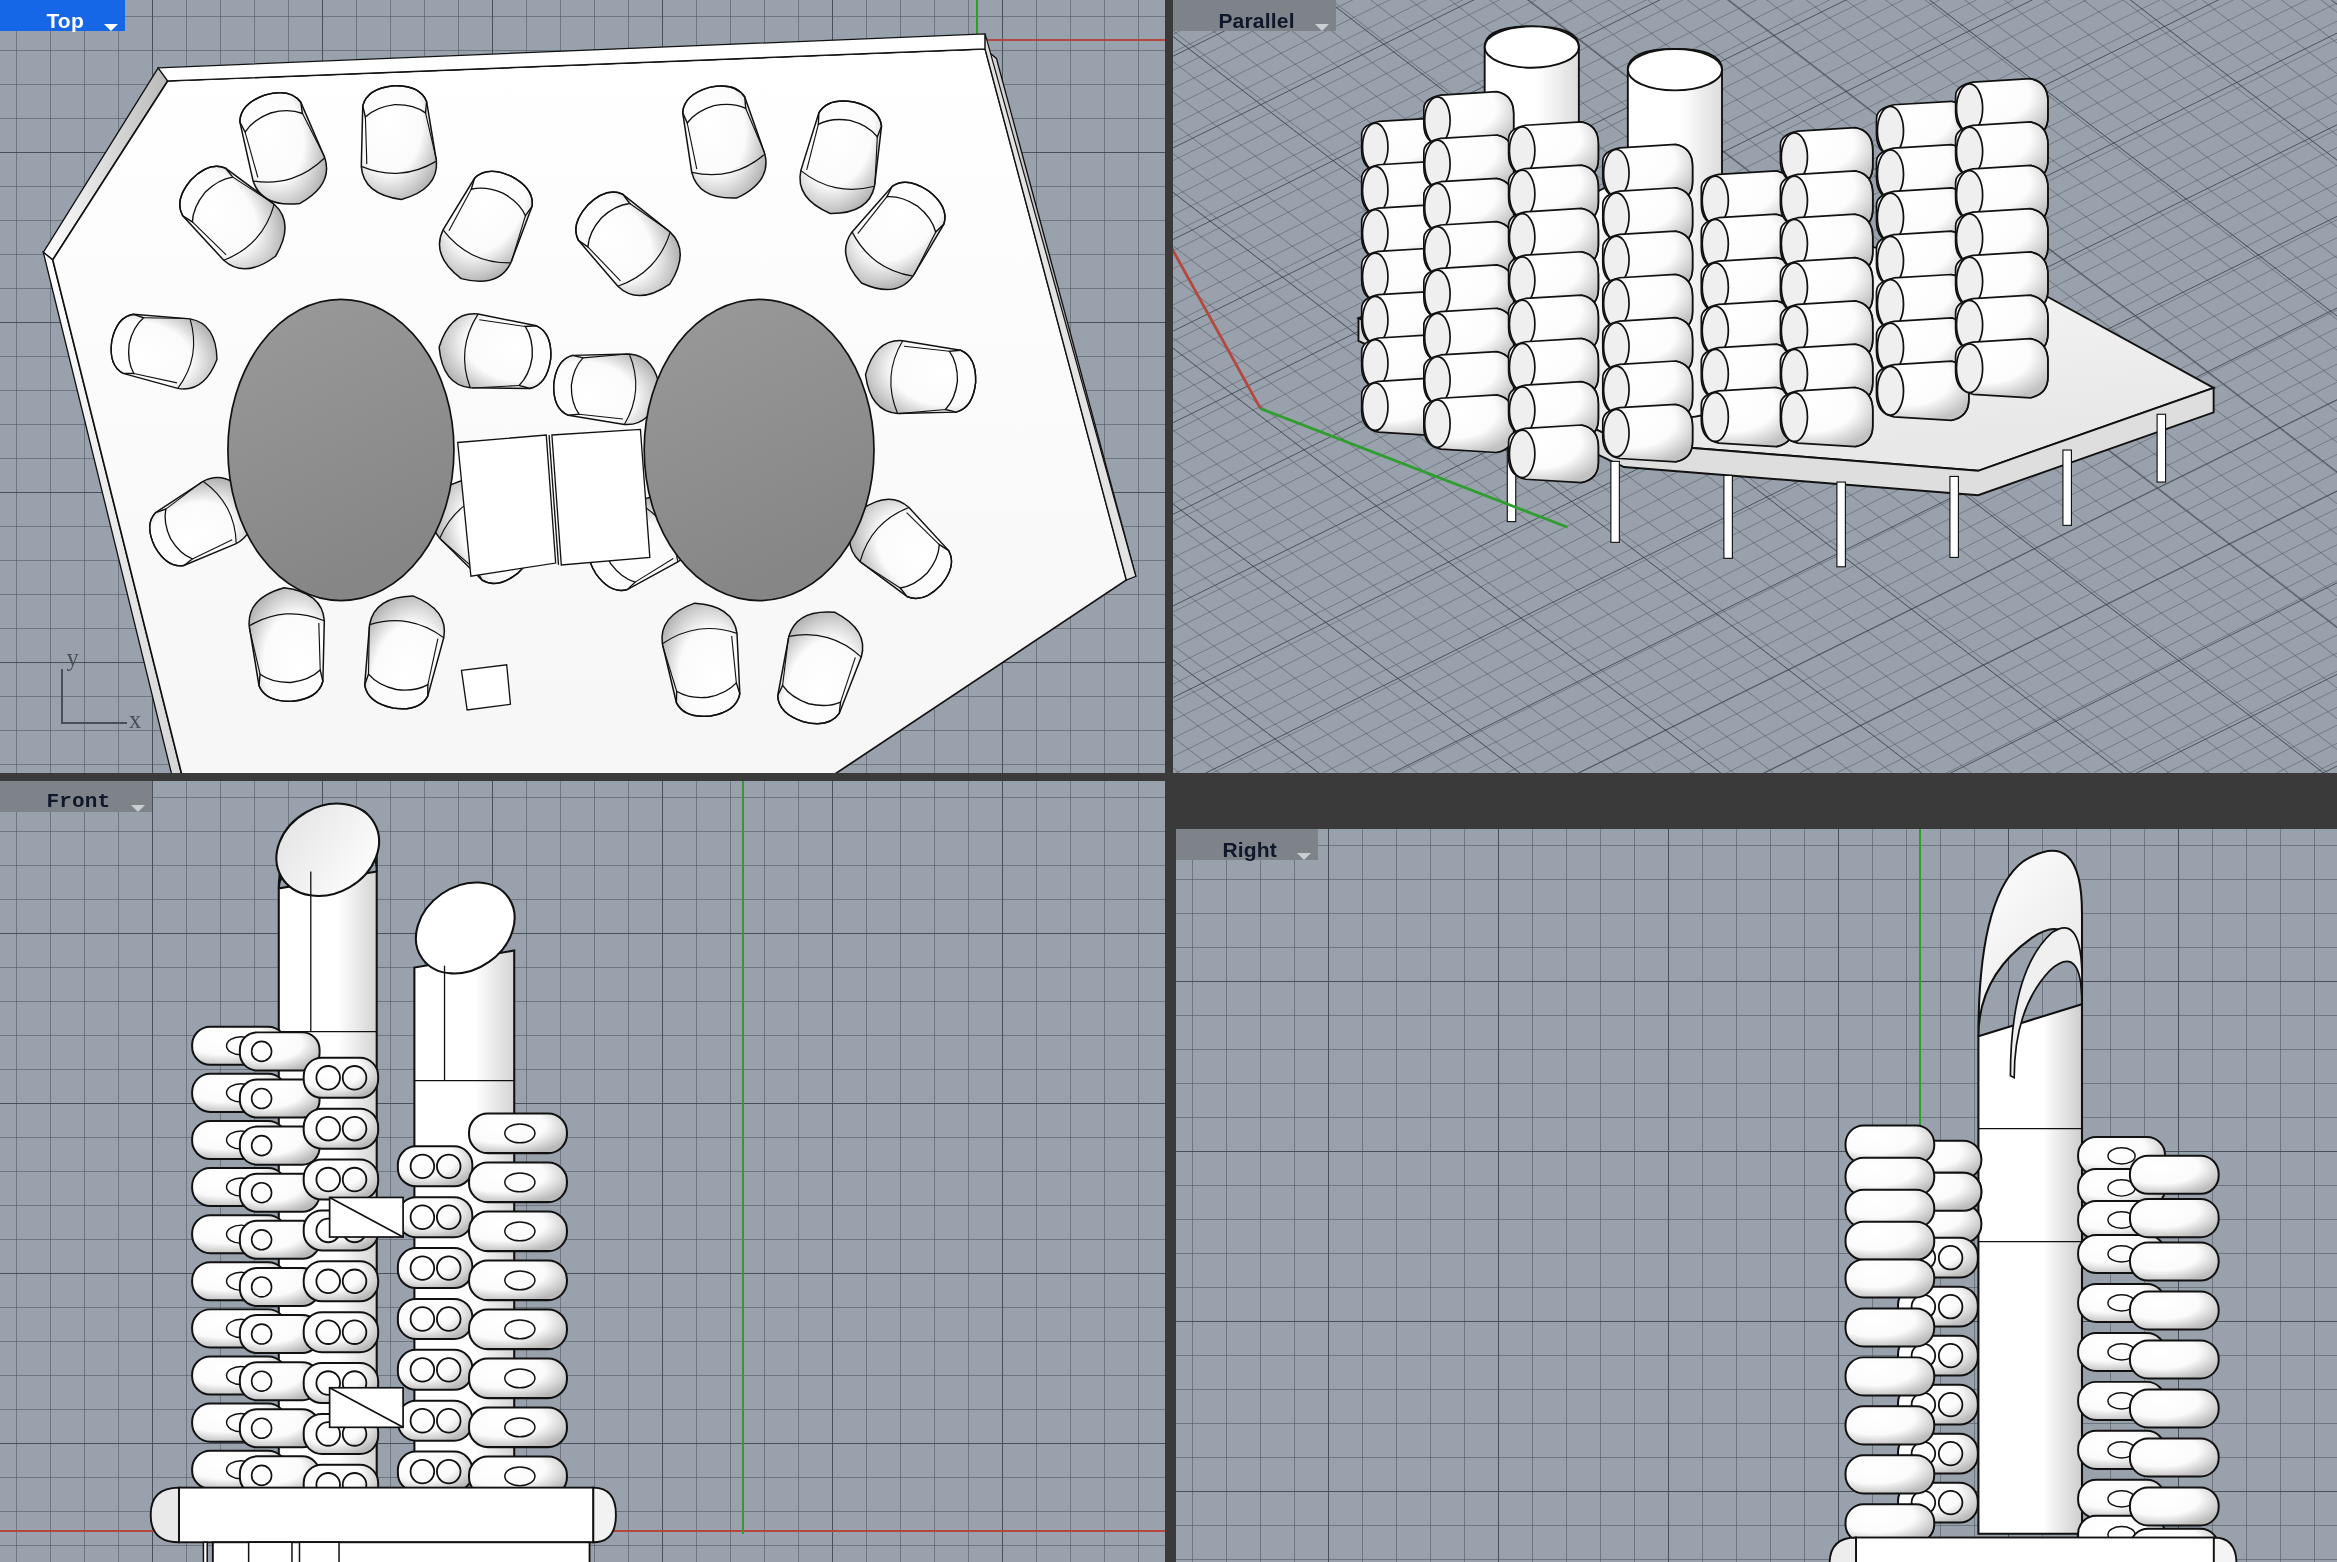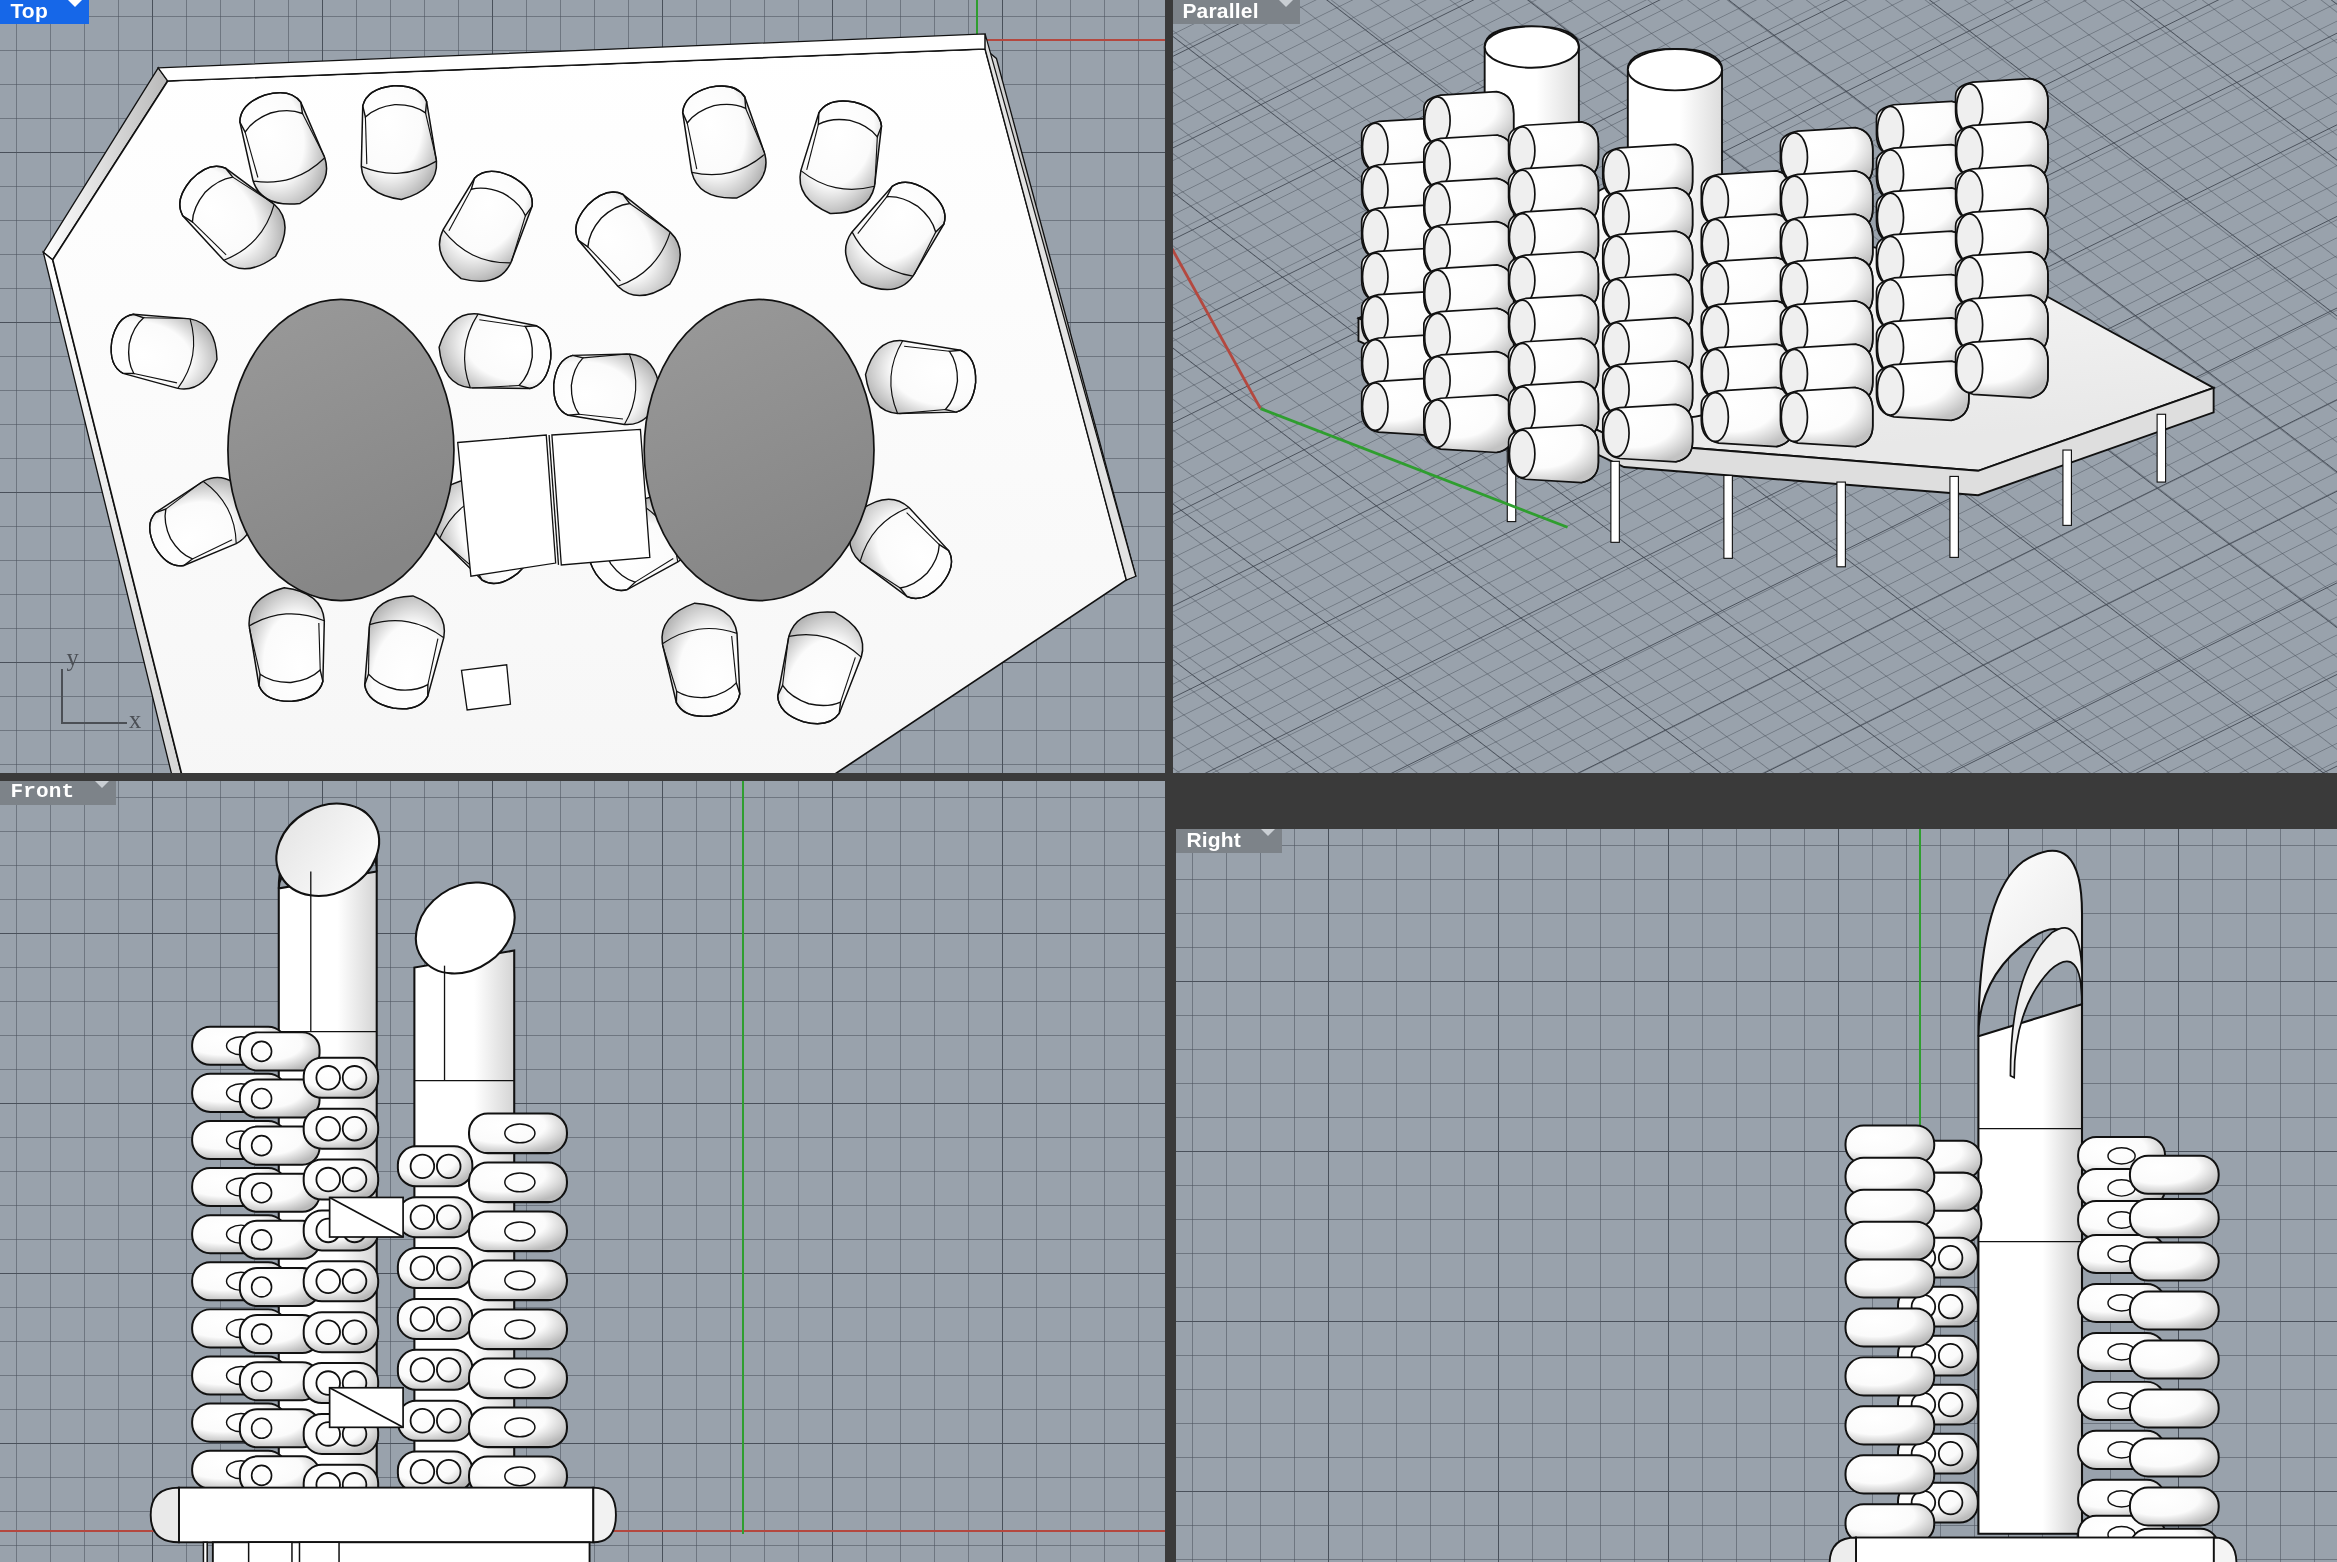--- a/index.html
+++ b/index.html
@@ -56,24 +56,25 @@
   }
 
   
   .axis{position:absolute;pointer-events:none;}
   .axis-x-red{background:#b4483f;}
   .axis-y-green{background:#2f9e2f;}
 
   
   .vp-title{
     position:absolute;left:0;top:0;
-    display:flex;align-items:flex-start;
-    height:24px;
+    display:flex;align-items:flex-end;
+    height:31px;
     z-index:40;
     user-select:none;
+    padding-left:36px;
   }
   .vp-title .lbl{
     display:flex;align-items:center;
     padding:0 11.3px 0 10.4px;
     font-size:21px;font-weight:bold;
     letter-spacing:0.2px;
     line-height:1;
   }
   .vp-title .sep{width:1.9px;margin:4.7px 0;}
   .vp-title .arrow{
@@ -86,21 +87,21 @@
     border-left:7.5px solid transparent;
     border-right:7.5px solid transparent;
   }
   
   .vp-title.active{background:#1667e8;}
   .vp-title.active .lbl{color:#ffffff;}
   .vp-title.active .sep{background:#ffffff;}
   .vp-title.active .arrow i{border-top:7.5px solid #ffffff;}
   
   .vp-title.inactive{background:#7d8389;}
-  .vp-title.inactive .lbl{color:#ffffff;}
+  .vp-title.inactive .lbl{color:#0f172a;}
   .vp-title.inactive .sep{background:#b9bec3;}
   .vp-title.inactive .arrow i{border-top:7.5px solid #c9ced3;}
 
   
   .gizmo{position:absolute;z-index:30;pointer-events:none;}
   .gizmo .ln{position:absolute;background:#4b4f55;}
   .gizmo .tx{
     position:absolute;
     font-size:24.5px;color:#4b4f55;
     font-family:"Liberation Serif", serif;

